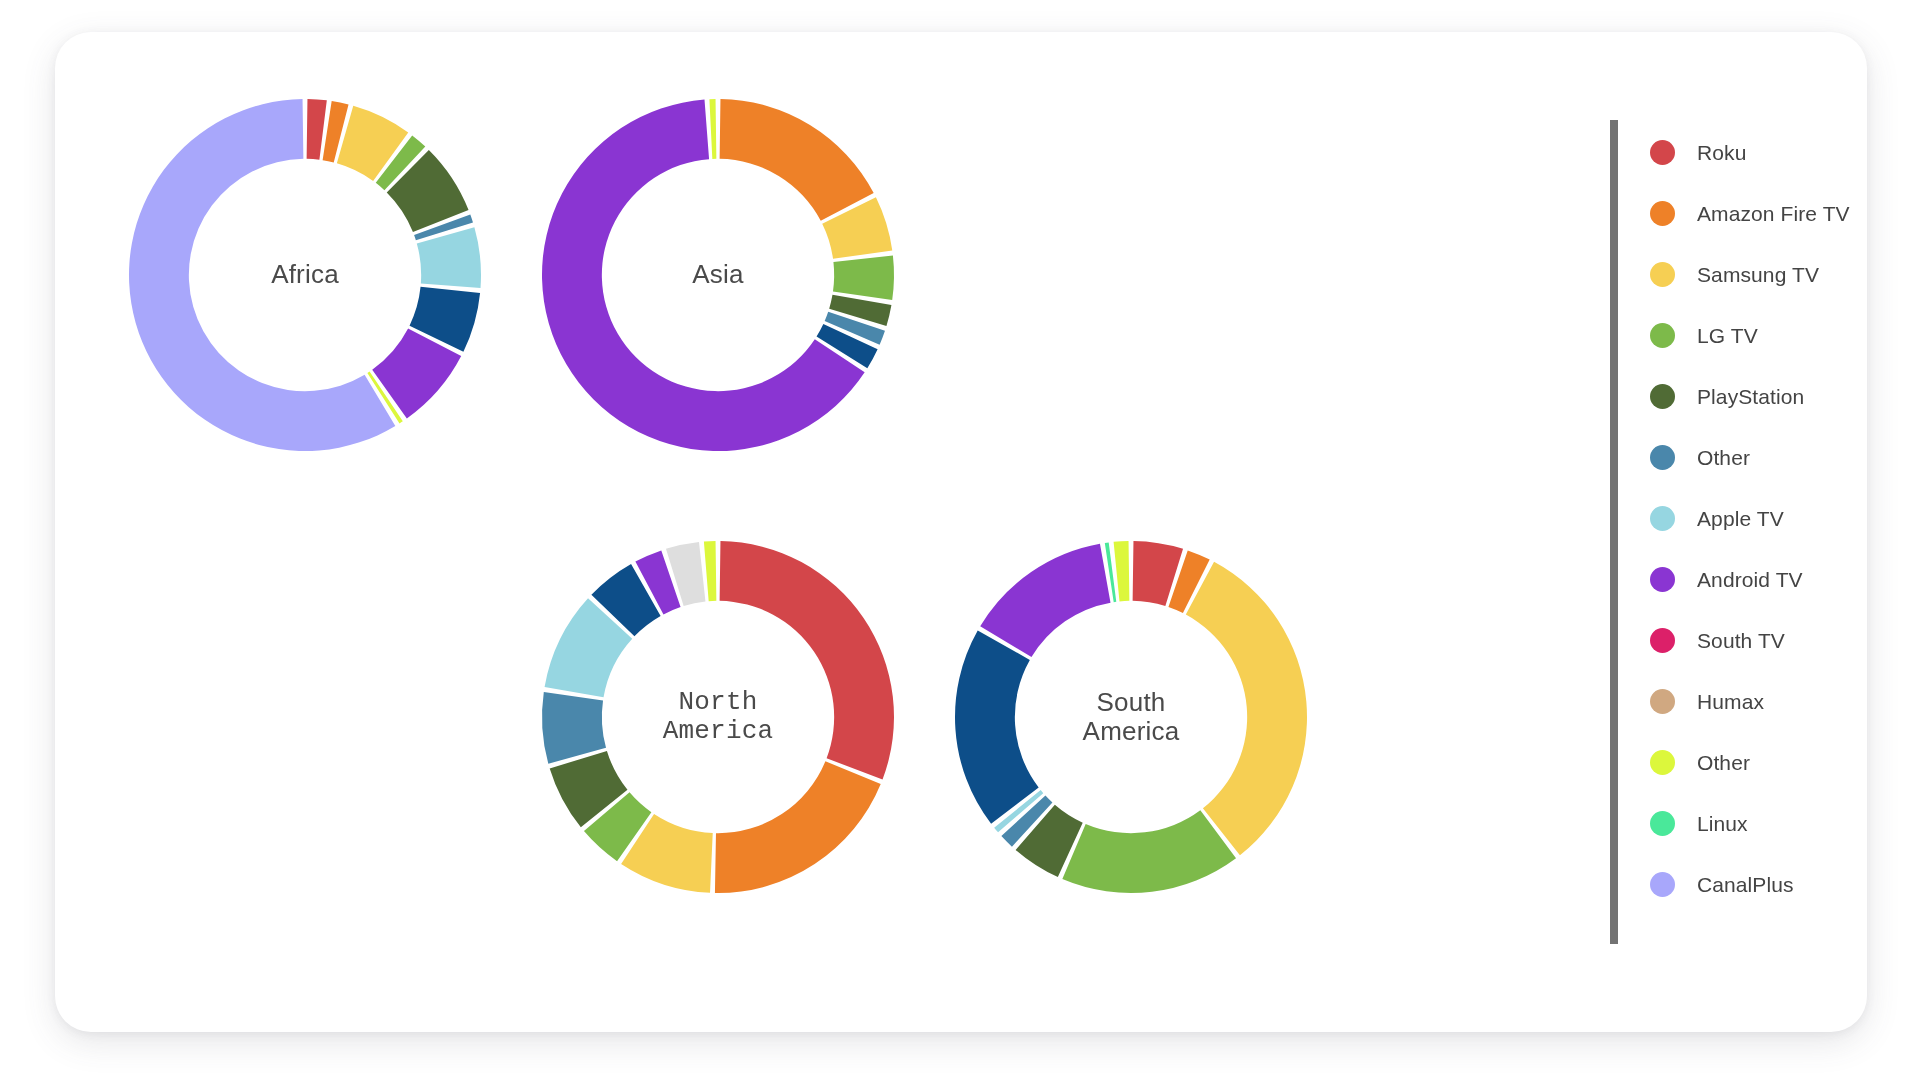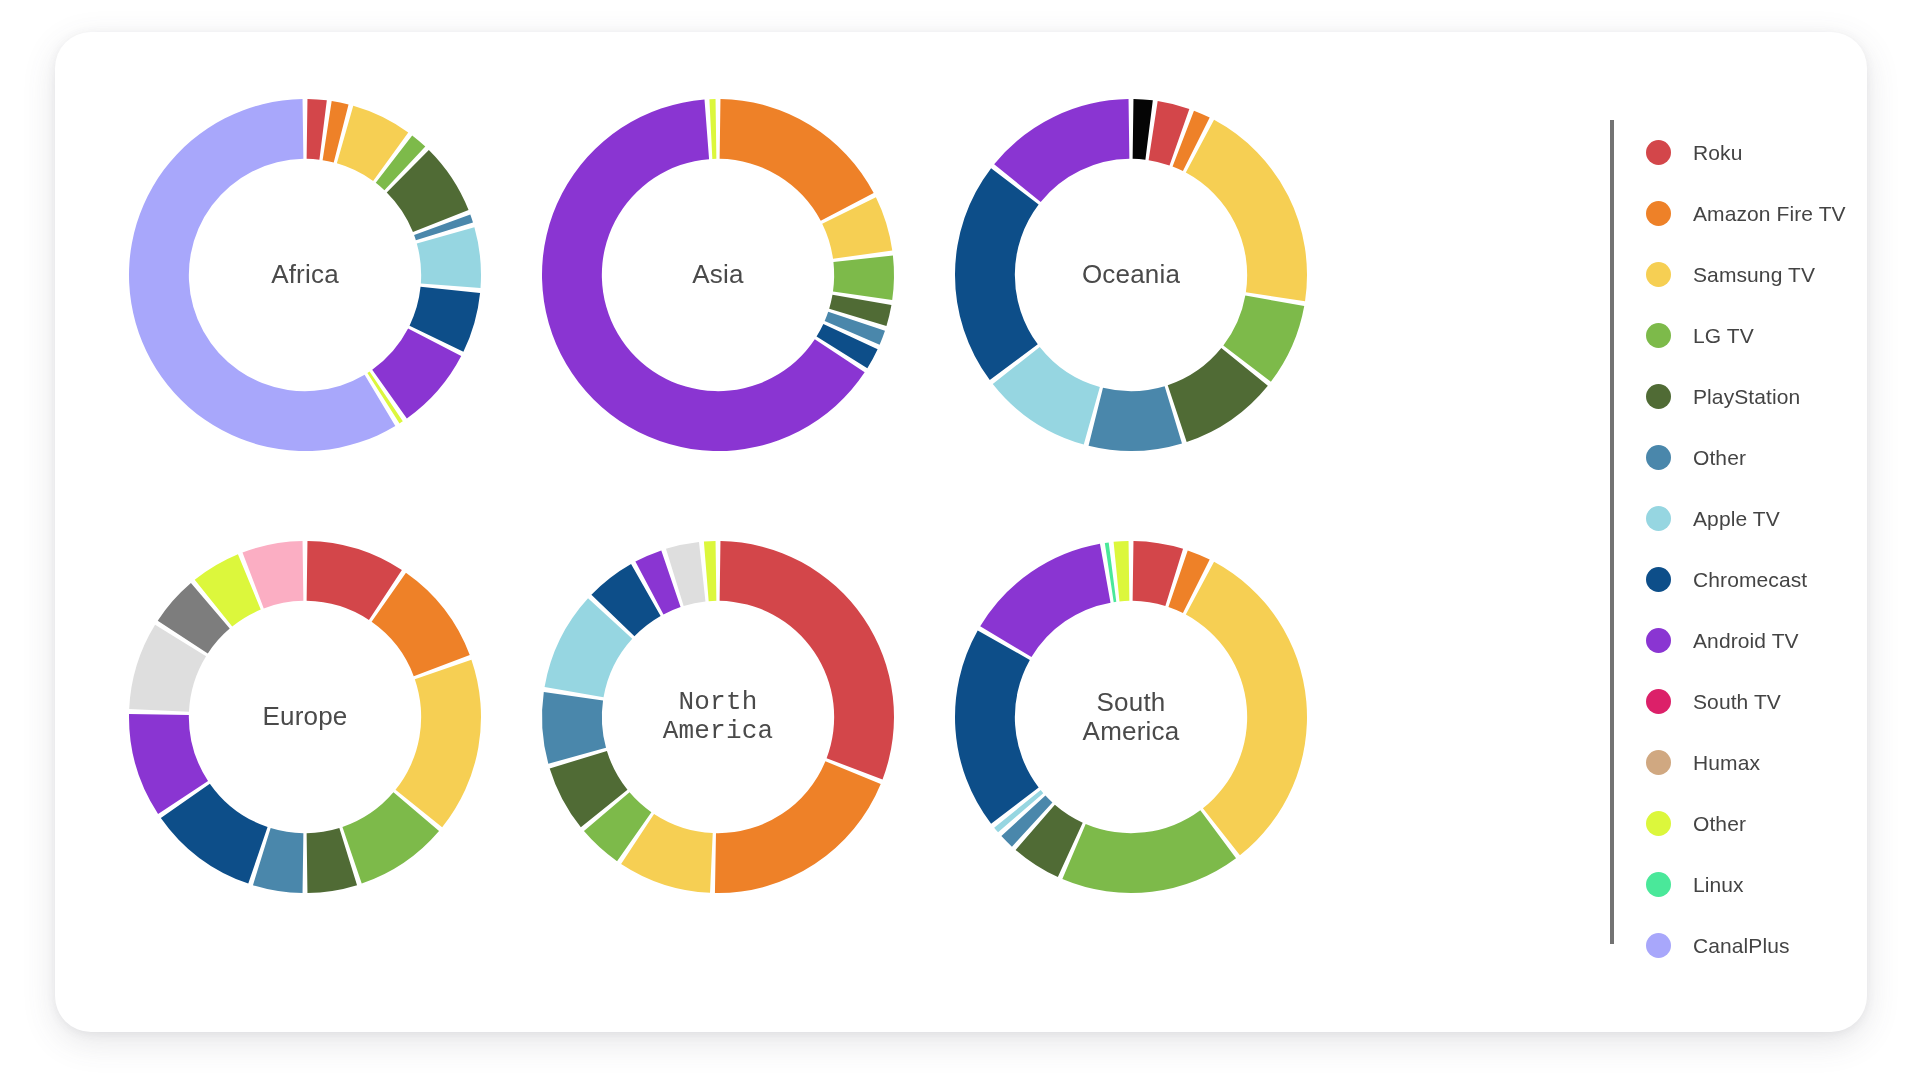--- a/index.html
+++ b/index.html
@@ -47,21 +47,21 @@
     line-height: 1.12;
     letter-spacing: 0.2px;
     white-space: pre-line;
     pointer-events: none;
   }
   
   .legend {
     position: absolute;
     left: 1555px; top: 88px;
     width: 250px; height: 824px;
-    border-left: 4px solid #737373;
+    border-left: 8px solid #737373;
     padding-left: 32px;
     padding-top: 2px;
   }
   .legend-item {
     display: flex;
     align-items: center;
     height: 61px;
   }
   .legend-swatch {
     width: 25px; height: 25px;
@@ -104,52 +104,20 @@
             <path d="M 372.9174730626818 137.29496990865283 A 176 176 0 0 1 389.2871800985164 190.5055342310285 L 330.0295388650208 198.83365259247878 A 116.16000000000001 116.16000000000001 0 0 0 319.22553222137 163.71468013971085 Z" fill="#f6cf53"></path>
             <path d="M 389.903153772265 195.3814679316867 A 176 176 0 0 1 389.20061663977083 240.10269233217005 L 329.9724069822488 231.56777693923223 A 116.16000000000001 116.16000000000001 0 0 0 330.43608148969486 202.05176883491322 Z" fill="#7dba4a"></path>
             <path d="M 388.4317901330943 244.9568718532217 A 176 176 0 0 1 383.45267683121256 265.98721083172774 L 326.17876670860034 248.6515591489403 A 116.16000000000001 116.16000000000001 0 0 0 329.46498148784224 234.77153542312632 Z" fill="#506b35"></path>
             <path d="M 381.96335318573813 270.67080646958937 A 176 176 0 0 1 376.62225269761376 284.6724295037045 L 321.6706867804251 260.983803472445 A 116.16000000000001 116.16000000000001 0 0 0 325.1958131025872 251.74273226992898 Z" fill="#4a87ab"></path>
             <path d="M 374.6138702065472 289.1580234208512 A 176 176 0 0 1 364.3215403502995 308.1615671154897 L 313.55221663119767 276.4866342962232 A 116.16000000000001 116.16000000000001 0 0 0 320.3451543363211 263.94429545776177 Z" fill="#0d4e89"></path>
             <path d="M 361.6620985076455 312.2945469249622 A 176 176 0 1 1 201.49745104967994 39.518715608062024 L 206.08831769278876 99.18235230132093 A 116.16000000000001 116.16000000000001 0 1 0 311.79698501504606 279.214400970475 Z" fill="#8a35d2"></path>
             <path d="M 206.40244051597224 39.21011982790759 A 176 176 0 0 1 212.54265626031057 39.017155774362465 L 213.37815313180496 98.85132281107921 A 116.16000000000001 116.16000000000001 0 0 0 209.3256107405417 98.978679086419 Z" fill="#dcf73c"></path>
           </svg>
           <div class="donut-label">Asia</div>
         </div>
-        <div class="donut-cell" style="left: 861px; top: 28px;">
-          <svg viewBox="0 0 430 430">
-            <path d="M 217.45734373968958 39.017155774362465 A 176 176 0 0 1 236.81482307752032 40.357183101919446 L 229.3977832311634 99.73574084726683 A 116.16000000000001 116.16000000000001 0 0 0 216.62184686819512 98.85132281107921 Z" fill="#050505"></path>
-            <path d="M 241.68263144519963 41.03437931832724 A 176 176 0 0 1 273.344450094149 48.95203962947525 L 253.50733706213833 105.40834615545366 A 116.16000000000001 116.16000000000001 0 0 0 232.61053675383175 100.18269035009598 Z" fill="#d3464a"></path>
-            <path d="M 277.95803363082985 50.64585188885769 A 176 176 0 0 1 293.69571447850944 57.57387598394945 L 266.93917155581624 111.09875814940663 A 116.16000000000001 116.16000000000001 0 0 0 256.5523021963477 106.52626224664607 Z" fill="#ee8128"></path>
-            <path d="M 298.0606275634736 59.83256737072068 A 176 176 0 0 1 389.03945423889184 241.1967243797516 L 329.86603979766863 232.28983809063604 A 116.16000000000001 116.16000000000001 0 0 0 269.8200141918926 112.58949446467565 Z" fill="#f6cf53"></path>
-            <path d="M 388.24014339942687 246.04597743582937 A 176 176 0 0 1 354.8915681213539 321.80051108748773 L 307.3284349600936 285.4883373177419 A 116.16000000000001 116.16000000000001 0 0 0 329.33849464362174 235.49034510764739 Z" fill="#7dba4a"></path>
-            <path d="M 351.8549812168848 325.66487300009027 A 176 176 0 0 1 270.67080646958937 381.96335318573813 L 251.74273226992898 325.1958131025872 A 116.16000000000001 116.16000000000001 0 0 0 305.324287603144 288.0388161800596 Z" fill="#506b35"></path>
-            <path d="M 265.9872108317277 383.4526768312126 A 176 176 0 0 1 172.54097812103223 385.8017314346706 L 186.97704555988128 327.7291427468826 A 116.16000000000001 116.16000000000001 0 0 0 248.65155914894027 326.17876670860034 Z" fill="#4a87ab"></path>
-            <path d="M 167.7884680165851 384.5496129390421 A 176 176 0 0 1 76.76520506931362 323.93641021472615 L 123.76503534574698 286.89803074171925 A 116.16000000000001 116.16000000000001 0 0 0 183.84038889094617 326.9027445397678 Z" fill="#96d6e1"></path>
-            <path d="M 73.77741764689867 320.0341955437443 A 176 176 0 0 1 75.10843187864594 108.19948891251242 L 122.67156503990631 144.5116626822582 A 116.16000000000001 116.16000000000001 0 0 0 121.79309564695312 284.32256905887124 Z" fill="#0d4e89"></path>
-            <path d="M 78.14501878311515 104.33512699990979 A 176 176 0 0 1 212.5426562603104 39.017155774362465 L 213.37815313180485 98.85132281107921 A 116.16000000000001 116.16000000000001 0 0 0 124.67571239685599 141.96118381994046 Z" fill="#8a35d2"></path>
-          </svg>
-          <div class="donut-label">Oceania</div>
-        </div>
-        <div class="donut-cell" style="left: 35px; top: 470px;">
-          <svg viewBox="0 0 430 430">
-            <path d="M 217.45734373968958 39.017155774362465 A 176 176 0 0 1 311.8846102549592 68.06677606564045 L 278.9438427682731 118.02407220332269 A 116.16000000000001 116.16000000000001 0 0 0 216.62184686819512 98.85132281107921 Z" fill="#d3464a"></path>
-            <path d="M 315.94945279778415 70.82924020513744 A 176 176 0 0 1 379.74647829005926 153.0758698807725 L 323.73267567143915 174.13007412130986 A 116.16000000000001 116.16000000000001 0 0 0 281.6266388465375 119.8472985353907 Z" fill="#ee8128"></path>
-            <path d="M 381.4112693054798 157.70000481554044 A 176 176 0 0 1 352.16348182793945 325.28227080014506 L 305.52789800644 287.78629872809574 A 116.16000000000001 116.16000000000001 0 0 0 324.83143774161664 177.18200317825668 Z" fill="#f6cf53"></path>
-            <path d="M 349.0307421264656 329.0691025871111 A 176 176 0 0 1 271.71876236056994 381.61026978036256 L 252.43438315797616 324.9627780550393 A 116.16000000000001 116.16000000000001 0 0 0 303.46028980346733 290.28560770749334 Z" fill="#7dba4a"></path>
-            <path d="M 267.0446168077521 383.12899173353253 A 176 176 0 0 1 217.45734373968955 390.98284422563756 L 216.6218468681951 331.1486771889208 A 116.16000000000001 116.16000000000001 0 0 0 249.3494470931164 325.9651345441315 Z" fill="#506b35"></path>
-            <path d="M 212.5426562603103 390.98284422563756 A 176 176 0 0 1 162.95538319224775 383.1289917335325 L 180.65055290688352 325.96513454413144 A 116.16000000000001 116.16000000000001 0 0 0 213.37815313180482 331.1486771889208 Z" fill="#4a87ab"></path>
-            <path d="M 158.28123763942995 381.6102697803625 A 176 176 0 0 1 70.8292402051375 315.94945279778415 L 119.84729853539073 281.62663884653756 A 116.16000000000001 116.16000000000001 0 0 0 177.56561684202376 324.9627780550393 Z" fill="#0d4e89"></path>
-            <path d="M 68.06677606564043 311.88461025495917 A 176 176 0 0 1 39.02680565247513 211.92837646703816 L 98.85769173063358 212.97272846824518 A 116.16000000000001 116.16000000000001 0 0 0 118.02407220332267 278.94384276827304 Z" fill="#8a35d2"></path>
-            <path d="M 39.18117971683424 207.01611408925132 A 176 176 0 0 1 65.09605959082364 122.77848054926604 L 116.06339932994358 154.13379716251558 A 116.16000000000001 116.16000000000001 0 0 0 98.95957861311058 209.73063529890587 Z" fill="#dedede"></path>
-            <path d="M 67.72948083122276 118.62887266531114 A 176 176 0 0 1 100.93089741288898 80.9692578735343 L 139.71439229250672 126.53971019653264 A 116.16000000000001 116.16000000000001 0 0 0 117.80145734860702 151.39505595910535 Z" fill="#7d7d7d"></path>
-            <path d="M 104.71772919985499 77.83651817206055 A 176 176 0 0 1 147.9316137623518 52.279898084232855 L 170.73486508315216 107.60473273559369 A 116.16000000000001 116.16000000000001 0 0 0 142.21370127190428 124.47210199355995 Z" fill="#dcf73c"></path>
-            <path d="M 152.50117461616804 50.47068095430137 A 176 176 0 0 1 212.54265626031057 39.017155774362465 L 213.37815313180496 98.85132281107921 A 116.16000000000001 116.16000000000001 0 0 0 173.7507752466709 106.4106494298389 Z" fill="#fbaec3"></path>
-          </svg>
-          <div class="donut-label">Europe</div>
-        </div>
         <div class="donut-cell" style="left: 448px; top: 470px; font-family: Liberation Mono, monospace;">
           <svg viewBox="0 0 430 430">
             <path d="M 217.45734373968958 39.017155774362465 A 176 176 0 0 1 379.52931904569857 277.4988253838321 L 323.58935057016106 256.2492247533292 A 116.16000000000001 116.16000000000001 0 0 0 216.62184686819512 98.85132281107921 Z" fill="#d3464a"></path>
             <path d="M 377.72010191576715 282.0683862376482 A 176 176 0 0 1 211.9283764670381 390.9731943475249 L 212.97272846824515 331.1423082693664 A 116.16000000000001 116.16000000000001 0 0 0 322.3952672644063 259.26513491684784 Z" fill="#ee8128"></path>
             <path d="M 207.01611408925126 390.8188202831658 A 176 176 0 0 1 118.11538974504077 361.93322393435955 L 151.0561572317269 311.9759277966773 A 116.16000000000001 116.16000000000001 0 0 0 209.73063529890584 331.0404213868894 Z" fill="#f6cf53"></path>
             <path d="M 114.0505472022158 359.17075979486253 A 176 176 0 0 1 80.96925787353436 329.06910258711105 L 126.53971019653267 290.2856077074933 A 116.16000000000001 116.16000000000001 0 0 0 148.37336115346244 310.15270146460927 Z" fill="#7dba4a"></path>
             <path d="M 77.83651817206052 325.282270800145 A 176 176 0 0 1 46.69036295050577 266.4574200312017 L 103.9156395473338 248.96189722059313 A 116.16000000000001 116.16000000000001 0 0 0 124.47210199355993 287.78629872809574 Z" fill="#506b35"></path>
             <path d="M 45.319208854796585 261.73787667767823 A 176 176 0 0 1 40.79938336022914 189.89730766782998 L 100.02759301775122 198.4322230607678 A 116.16000000000001 116.16000000000001 0 0 0 103.01067784416573 245.84699860726764 Z" fill="#4a87ab"></path>
             <path d="M 41.56820986690573 185.0431281467782 A 176 176 0 0 1 85.0318600498444 96.32277978526474 L 129.2210276328973 136.67303465827473 A 116.16000000000001 116.16000000000001 0 0 0 100.53501851215778 195.22846457687362 Z" fill="#96d6e1"></path>
             <path d="M 88.39619514039741 92.74012679921647 A 176 176 0 0 1 128.06623148117524 61.96889240708154 L 157.62371277757563 113.9994689886738 A 116.16000000000001 116.16000000000001 0 0 0 131.44148879266228 134.30848368748286 Z" fill="#0d4e89"></path>
@@ -201,24 +169,20 @@
         </div>
         <div class="legend-item">
           <span class="legend-swatch" style="background: rgb(74, 135, 171);"></span>
           <span class="legend-text">Other</span>
         </div>
         <div class="legend-item">
           <span class="legend-swatch" style="background: rgb(150, 214, 225);"></span>
           <span class="legend-text">Apple TV</span>
         </div>
         <div class="legend-item">
-          <span class="legend-swatch" style="background: rgb(13, 78, 137);"></span>
-          <span class="legend-text">Chromecast</span>
-        </div>
-        <div class="legend-item">
           <span class="legend-swatch" style="background: rgb(138, 53, 210);"></span>
           <span class="legend-text">Android TV</span>
         </div>
         <div class="legend-item">
           <span class="legend-swatch" style="background: rgb(220, 32, 105);"></span>
           <span class="legend-text">South TV</span>
         </div>
         <div class="legend-item">
           <span class="legend-swatch" style="background: rgb(208, 168, 129);"></span>
           <span class="legend-text">Humax</span>

